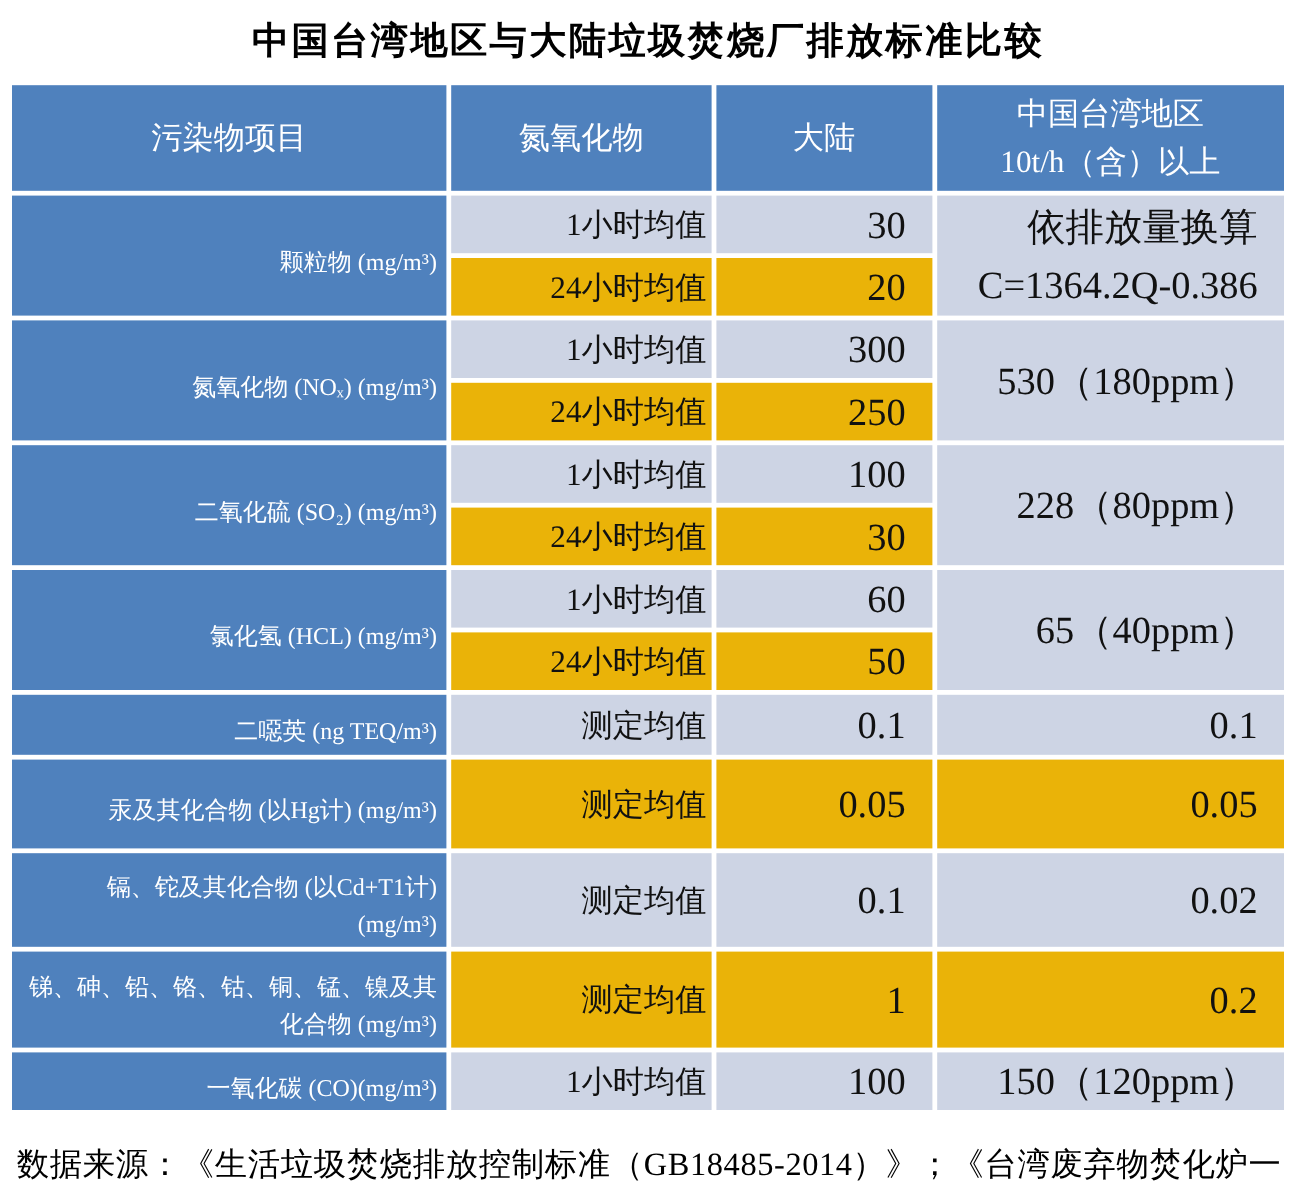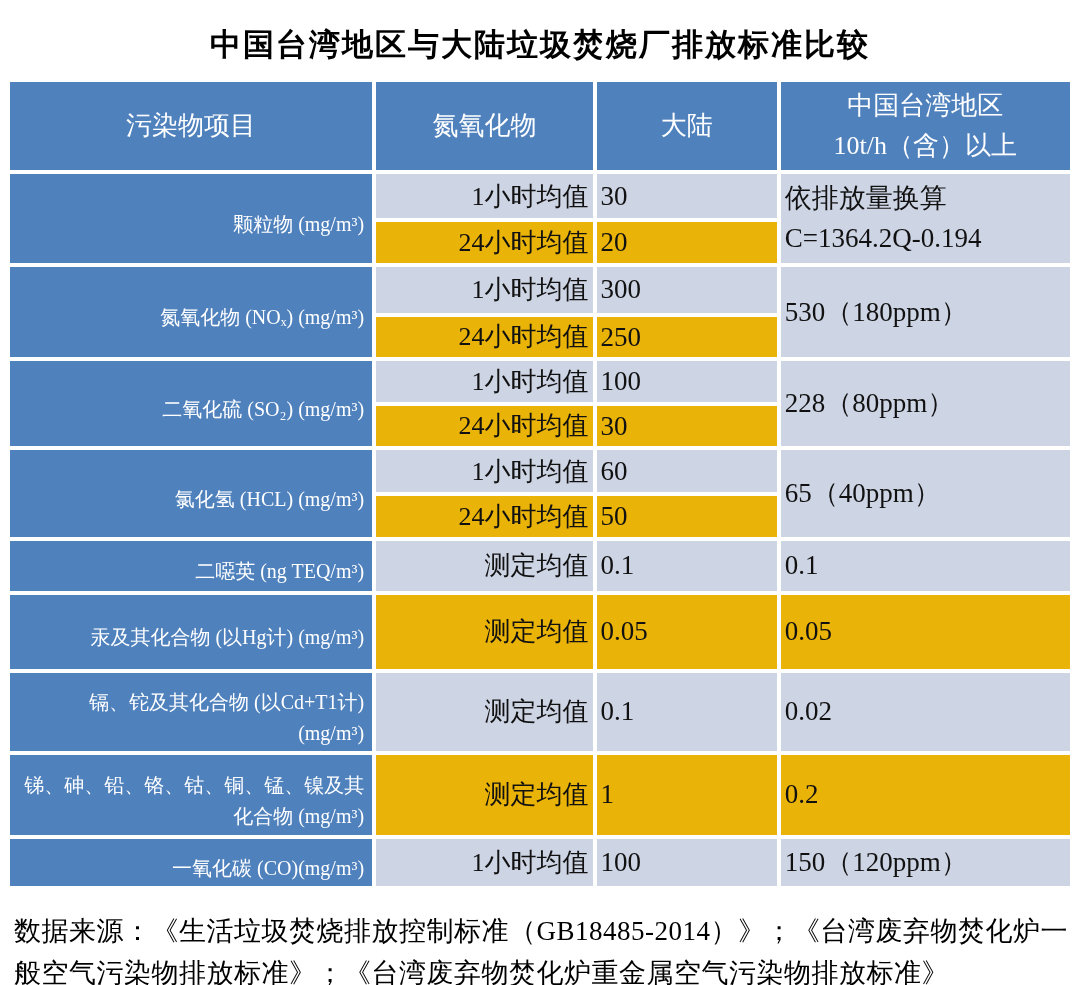--- a/index.html
+++ b/index.html
@@ -2,38 +2,38 @@
 <html><head>
 <meta charset="utf-8">
 <style>
   html,body{margin:0;padding:0;}
   body{
     width:1080px;height:985px;background:#ffffff;overflow:hidden;
     font-family:"Liberation Serif","DejaVu Serif",serif;color:#111111;
   }
   .title{
     text-align:center;font-size:31px;font-weight:bold;letter-spacing:2px;
-    padding-top:24px;color:#000000;
+    padding-top:13px;color:#000000;
   }
   table.cmp{
     margin:12px auto 0 auto;border-collapse:separate;border-spacing:4px;
     table-layout:fixed;width:1068px;
   }
   col.c1{width:358px;} col.c2{width:214px;} col.c3{width:178px;} col.c4{width:286px;}
   th,td{vertical-align:middle;overflow:hidden;}
   th{
     background:#4F81BD;color:#ffffff;font-weight:normal;font-size:26px;
     height:88px;text-align:center;line-height:1.55;padding:0 4px;
   }
   td.p{
     background:#4F81BD;color:#ffffff;text-align:right;font-size:20px;
     padding:14px 8px 2px 10px;line-height:1.55;
   }
   td.t{text-align:right;font-size:26px;padding-left:14px;padding-right:4px;}
-  td.v{text-align:left;font-size:27px;padding:0 4px;line-height:1.5;}
+  td.v{text-align:right;font-size:32px;padding:0 22px;line-height:1.5;}
   td.d{background:#CDD4E4;}
   td.l{background:#eab308;}
   .footer{
     font-size:27px;line-height:42px;color:#000000;
     padding:20px 12px 0 14px;letter-spacing:0.5px;
   }
 </style>
 </head>
 <body>
 
@@ -57,21 +57,21 @@
       <div>10t/h（含）以上</div>
     </th>
   </tr>
 
   <tr style="height:44px">
     <td class="p" rowspan="2">颗粒物 (mg/m³)</td>
     <td class="t d">1小时均值</td>
     <td class="v d">30</td>
     <td class="v d" rowspan="2">
       <div>依排放量换算</div>
-      <div>C=1364.2Q-0.194</div>
+      <div>C=1364.2Q-0.386</div>
     </td>
   </tr>
   <tr style="height:40px">
     <td class="t l">24小时均值</td>
     <td class="v l">20</td>
   </tr>
 
   <tr style="height:46px">
     <td class="p" rowspan="2">氮氧化物 (NOₓ) (mg/m³)</td>
     <td class="t d">1小时均值</td>

